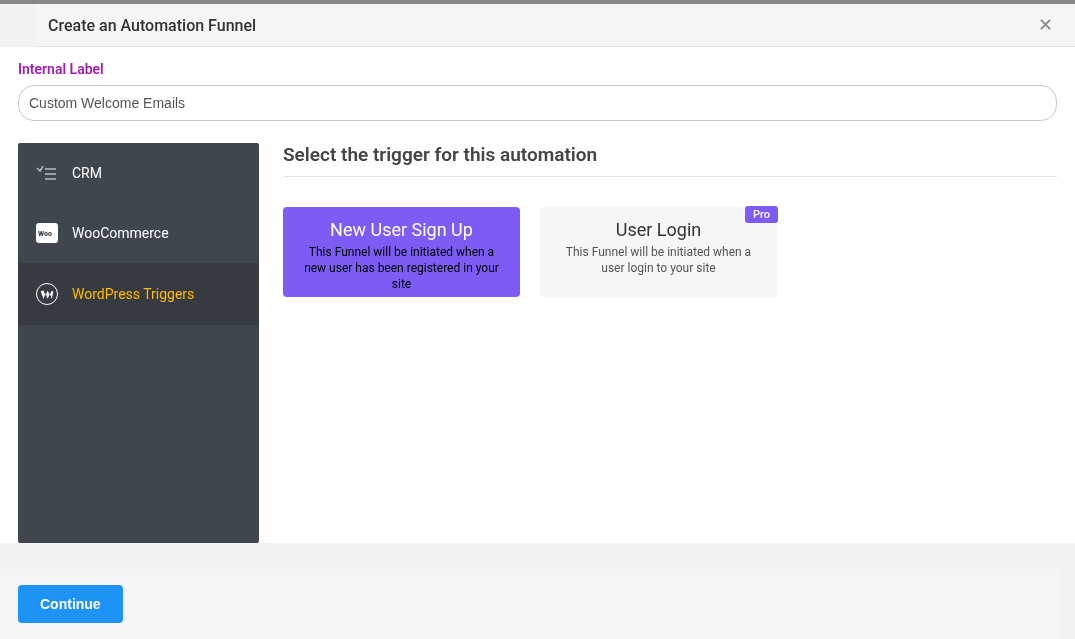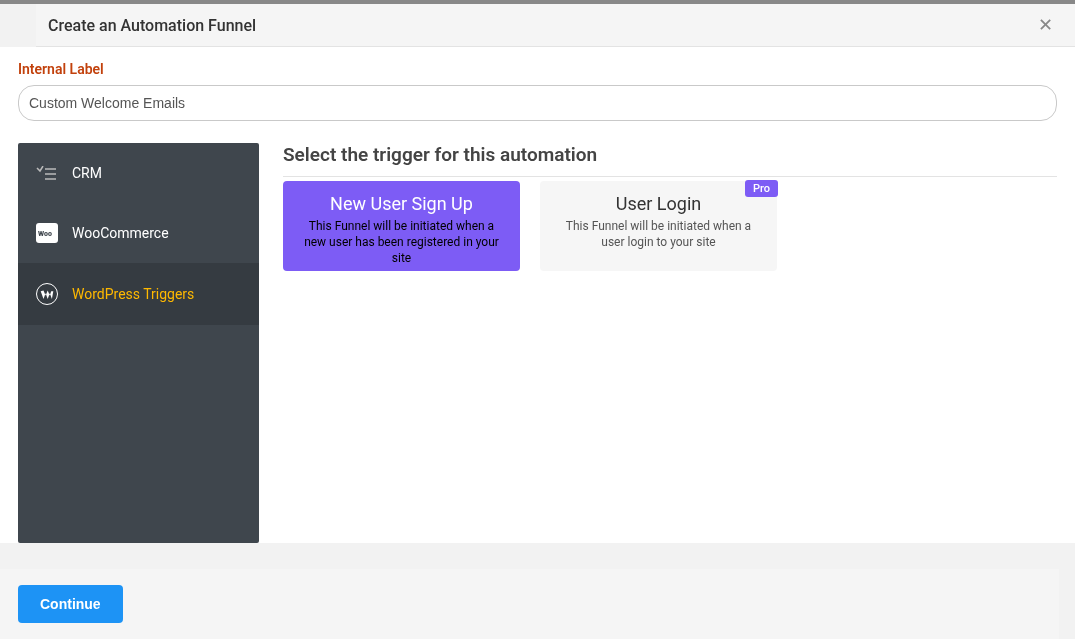--- a/index.html
+++ b/index.html
@@ -39,21 +39,21 @@
       line-height: 1;
       padding: 2px 4px;
     }
     .body-area {
       background: #fff;
       padding: 14px 18px 22px 18px;
     }
     .field-label {
       font-size: 14px;
       font-weight: 600;
-      color: #c2410c;
+      color: #a21caf;
       margin-bottom: 8px;
       display: block;
     }
     .text-input {
       width: 100%;
       padding: 9px 10px;
       font-size: 14px;
       color: #555;
       border: 1px solid #c9c9c9;
       border-radius: 16px;
@@ -114,21 +114,21 @@
     .main-pane {
       flex: 1;
       padding-right: 18px;
     }
     .section-title {
       font-size: 19px;
       font-weight: 600;
       color: #444;
       padding-bottom: 10px;
       border-bottom: 1px solid #e3e3e3;
-      margin-bottom: 4px;
+      margin-bottom: 30px;
     }
     .cards-row {
       display: flex;
       gap: 20px;
     }
     .trigger-card {
       position: relative;
       width: 237px;
       height: 90px;
       background: #f6f6f6;

